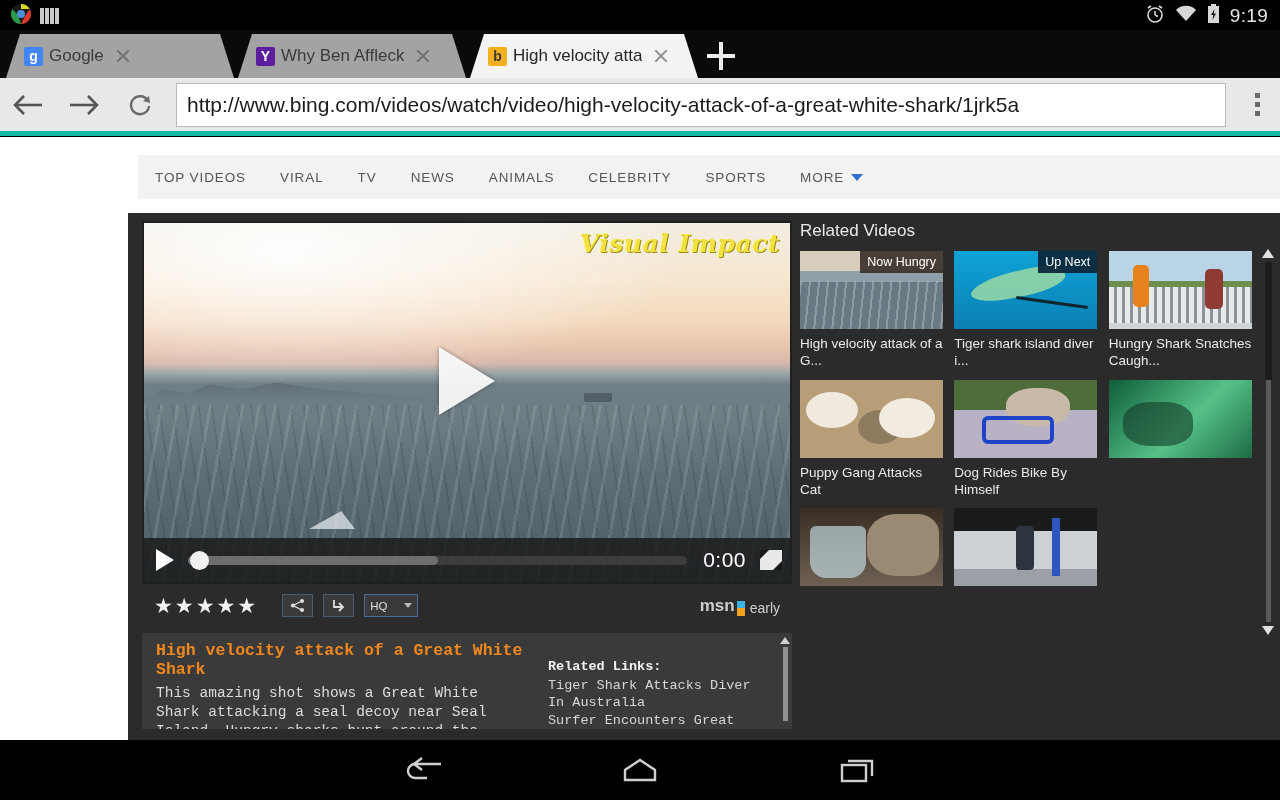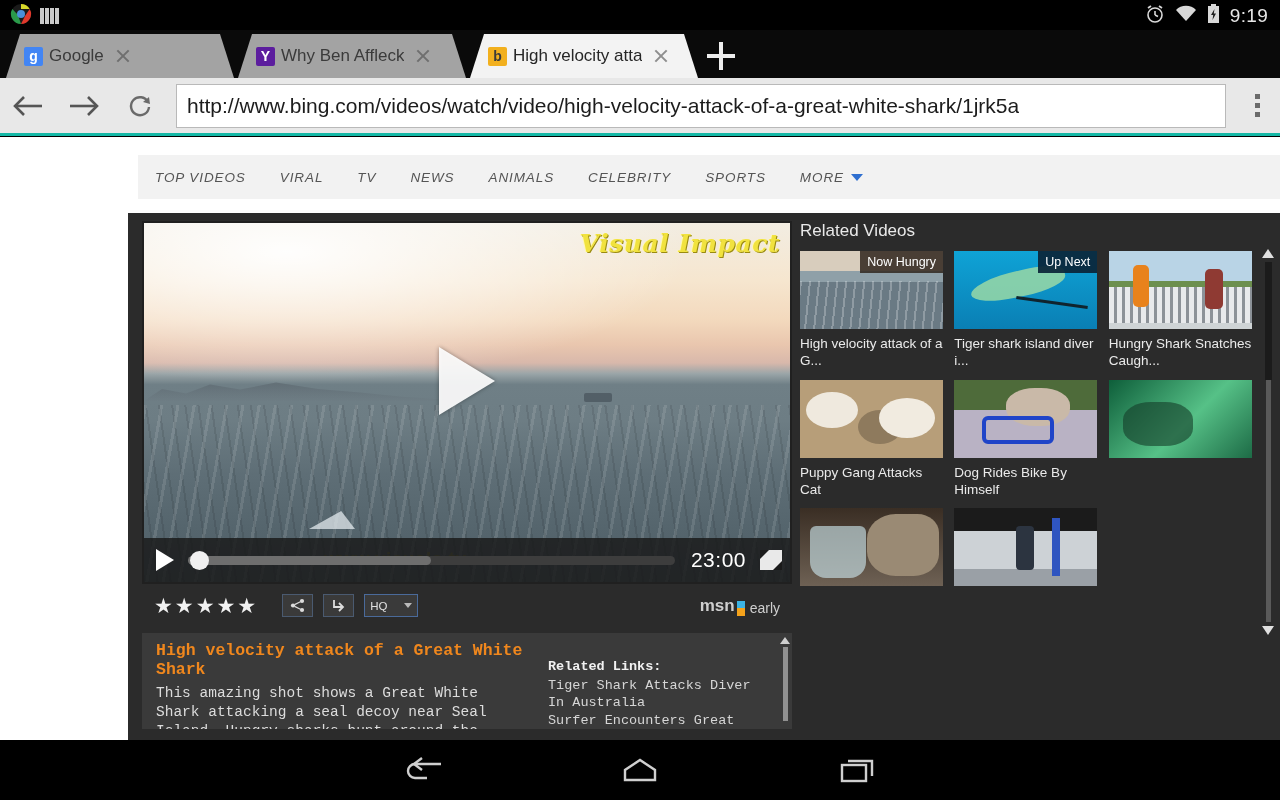--- a/index.html
+++ b/index.html
@@ -47,41 +47,41 @@
   .tab-close::before { transform: rotate(45deg); }
   .tab-close::after { transform: rotate(-45deg); }
   .newtab { position: absolute; left: 707px; bottom: 8px; width: 28px; height: 28px; }
   .newtab::before, .newtab::after { content:""; position:absolute; background:#ededed; }
   .newtab::before { left: 0; top: 12px; width: 28px; height: 4px; }
   .newtab::after { left: 12px; top: 0; width: 4px; height: 28px; }
 
   
   .toolbar {
     position: absolute; top: 78px; left: 0; width: 1280px; height: 58px;
-    background: #e8e8e8; border-bottom: 3px solid #14b8a6;
+    background: #e8e8e8; border-bottom: 5px solid #14b8a6;
     display: flex; align-items: center;
   }
   .nav-btn { width: 56px; height: 58px; display: flex; align-items: center; justify-content: center; }
   .urlbar {
     flex: 1; height: 44px; margin: 0 8px 0 8px; background: #fff;
     border: 1px solid #b9b9b9; display: flex; align-items: center;
     padding: 0 10px; overflow: hidden;
   }
   .urlbar span {
     font-size: 21px; color: #1c1c1c; white-space: nowrap; overflow: hidden;
   }
   .menu-dots { width: 46px; height: 58px; display: flex; flex-direction: column;
                align-items: center; justify-content: center; gap: 4px; }
   .menu-dots i { display: block; width: 5px; height: 5px; background: #6b6b6b; }
 
   
   .page { position: absolute; top: 137px; left: 0; width: 1280px; height: 603px; background: #fff; }
   .site-nav {
     position: absolute; top: 18px; left: 138px; width: 1142px; height: 44px;
-    background: #f2f2f2; display: flex; align-items: center; font-style: italic;
+    background: #f2f2f2; display: flex; align-items: center;
   }
   .site-nav a {
     font-size: 13.5px; color: #555; letter-spacing: .9px;
     padding: 0 17px; text-decoration: none; white-space: nowrap;
   }
   .site-nav a.more { display: flex; align-items: center; gap: 7px; }
   .caret-down { width: 0; height: 0; border-left: 6px solid transparent;
                 border-right: 6px solid transparent; border-top: 7px solid #2f6fd0; }
 
   .content {
@@ -380,21 +380,21 @@
         <div class="wm">Visual Impact</div>
         <div class="bigplay"></div>
         <div class="vis-tv">www.visuals.tv</div>
 
         <div class="ctrlbar">
           <div class="c-play"></div>
           <div class="seek">
             <div class="loaded"></div>
             <div class="knob"></div>
           </div>
-          <div class="c-time">23:00</div>
+          <div class="c-time">0:00</div>
           <div class="c-full"></div>
         </div>
       </div>
 
       <div class="underbar">
         <div class="stars">
           <span>★</span>
           <span>★</span>
           <span>★</span>
           <span>★</span>

